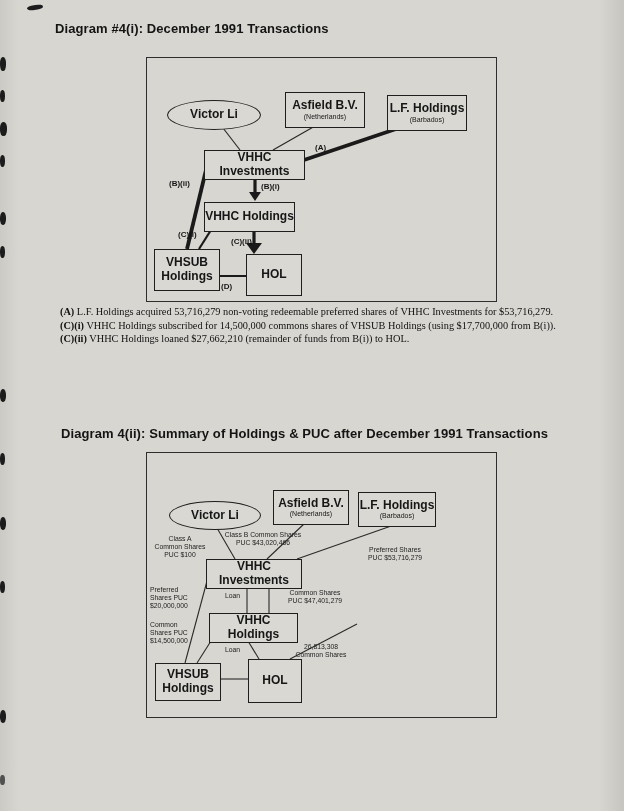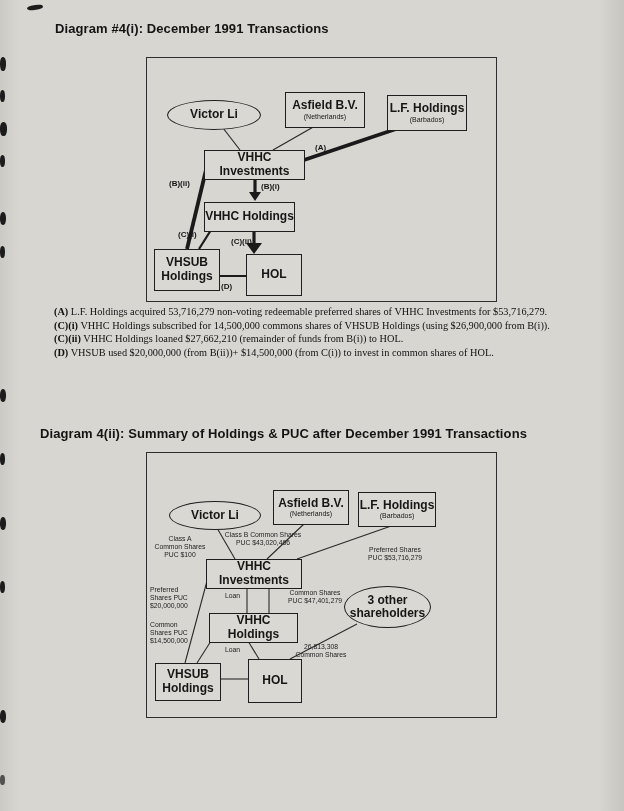--- a/index.html
+++ b/index.html
@@ -26,21 +26,21 @@
     position:absolute;border:1.4px solid #1e1e1e;background:#d9d8d3;border-radius:50%;
     display:flex;flex-direction:column;align-items:center;justify-content:center;
     text-align:center;line-height:1.1;
   }
   .nb-name{font-weight:700;font-size:12px;}
   .nb-sub{font-weight:400;font-size:7px;}
   .pre{white-space:pre-line;}
   .elabel{position:absolute;font-weight:700;font-size:8px;color:#141414;}
   .slabel{position:absolute;font-size:6.8px;color:#1d1d1d;white-space:pre-line;line-height:1.18;}
   .slabel.ctr{text-align:center;}
-  .notes{position:absolute;left:54px;top:305px;width:548px;
+  .notes{position:absolute;left:60px;top:305px;width:548px;
     font-family:"Liberation Serif", serif;font-size:10.3px;line-height:13.5px;color:#111;}
   .note-tag{font-weight:700;}
 </style>
 </head>
 <body>
 
 <div class="page">
 
   <div class="artifact" style="left:27px;top:5px;width:16px;height:5px;transform:rotate(-8deg);"></div>
   <div class="artifact" style="left:0;top:57px;width:6px;height:14px;"></div>
@@ -115,26 +115,25 @@
     <span class="elabel" style="left:168px;top:85px;">(A)</span>
     <span class="elabel" style="left:114px;top:124px;">(B)(i)</span>
     <span class="elabel" style="left:22px;top:121px;">(B)(ii)</span>
     <span class="elabel" style="left:31px;top:172px;">(C)(i)</span>
     <span class="elabel" style="left:84px;top:179px;">(C)(ii)</span>
     <span class="elabel" style="left:74px;top:224px;">(D)</span>
   </div>
 
   <div class="notes">
     <div><span class="note-tag">(A)</span><span> L.F. Holdings acquired 53,716,279 non-voting redeemable preferred shares of VHHC Investments for $53,716,279.</span></div>
-    <div><span class="note-tag">(C)(i)</span><span> VHHC Holdings subscribed for 14,500,000 commons shares of VHSUB Holdings (using $26,900,000 from B(i)).</span></div>
+    <div><span class="note-tag">(C)(i)</span><span> VHHC Holdings subscribed for 14,500,000 commons shares of VHSUB Holdings (using $17,700,000 from B(i)).</span></div>
     <div><span class="note-tag">(C)(ii)</span><span> VHHC Holdings loaned $27,662,210 (remainder of funds from B(i)) to HOL.</span></div>
-    <div><span class="note-tag">(D)</span><span> VHSUB used $20,000,000 (from B(ii))+ $14,500,000 (from C(i)) to invest in common shares of HOL.</span></div>
   </div>
 
-  <h1 class="title" style="left:40px;top:426px;">Diagram 4(ii): Summary of Holdings &amp; PUC after December 1991 Transactions</h1>
+  <h1 class="title" style="left:61px;top:426px;">Diagram 4(ii): Summary of Holdings &amp; PUC after December 1991 Transactions</h1>
 
   <div class="frame" style="left:146px;top:452px;width:349px;height:264px;">
 
     <svg class="svg-layer" width="349" height="264" viewBox="0 0 349 264">
       <line x1="70" y1="75" x2="88" y2="106" stroke="#2a2a2a" stroke-width="1.1"></line>
       <line x1="158" y1="70" x2="120" y2="106" stroke="#2a2a2a" stroke-width="1.1"></line>
       <line x1="247" y1="72" x2="150" y2="106" stroke="#2a2a2a" stroke-width="1.1"></line>
       <line x1="100" y1="134" x2="100" y2="160" stroke="#2a2a2a" stroke-width="1.1"></line>
       <line x1="122" y1="134" x2="122" y2="160" stroke="#2a2a2a" stroke-width="1.1"></line>
       <line x1="60" y1="128" x2="38" y2="210" stroke="#2a2a2a" stroke-width="1.1"></line>
@@ -168,24 +167,20 @@
 
     <div class="node-box" style="left:8px;top:210px;width:64px;height:36px;">
       <span class="nb-name pre">VHSUB
 Holdings</span>
     </div>
 
     <div class="node-box" style="left:101px;top:206px;width:52px;height:42px;">
       <span class="nb-name">HOL</span>
     </div>
 
-    <div class="node-ellipse" style="left:197px;top:133px;width:85px;height:40px;">
-      <span class="nb-name pre">3 other
-shareholders</span>
-    </div>
 
     <span class="slabel ctr" style="left:2px;top:82px;width:62px;">Class A
 Common Shares
 PUC $100</span>
     <span class="slabel ctr" style="left:72px;top:78px;width:88px;">Class B Common Shares
 PUC $43,020,466</span>
     <span class="slabel ctr" style="left:204px;top:93px;width:88px;">Preferred Shares
 PUC $53,716,279</span>
     <span class="slabel" style="left:3px;top:133px;width:56px;">Preferred
 Shares  PUC

